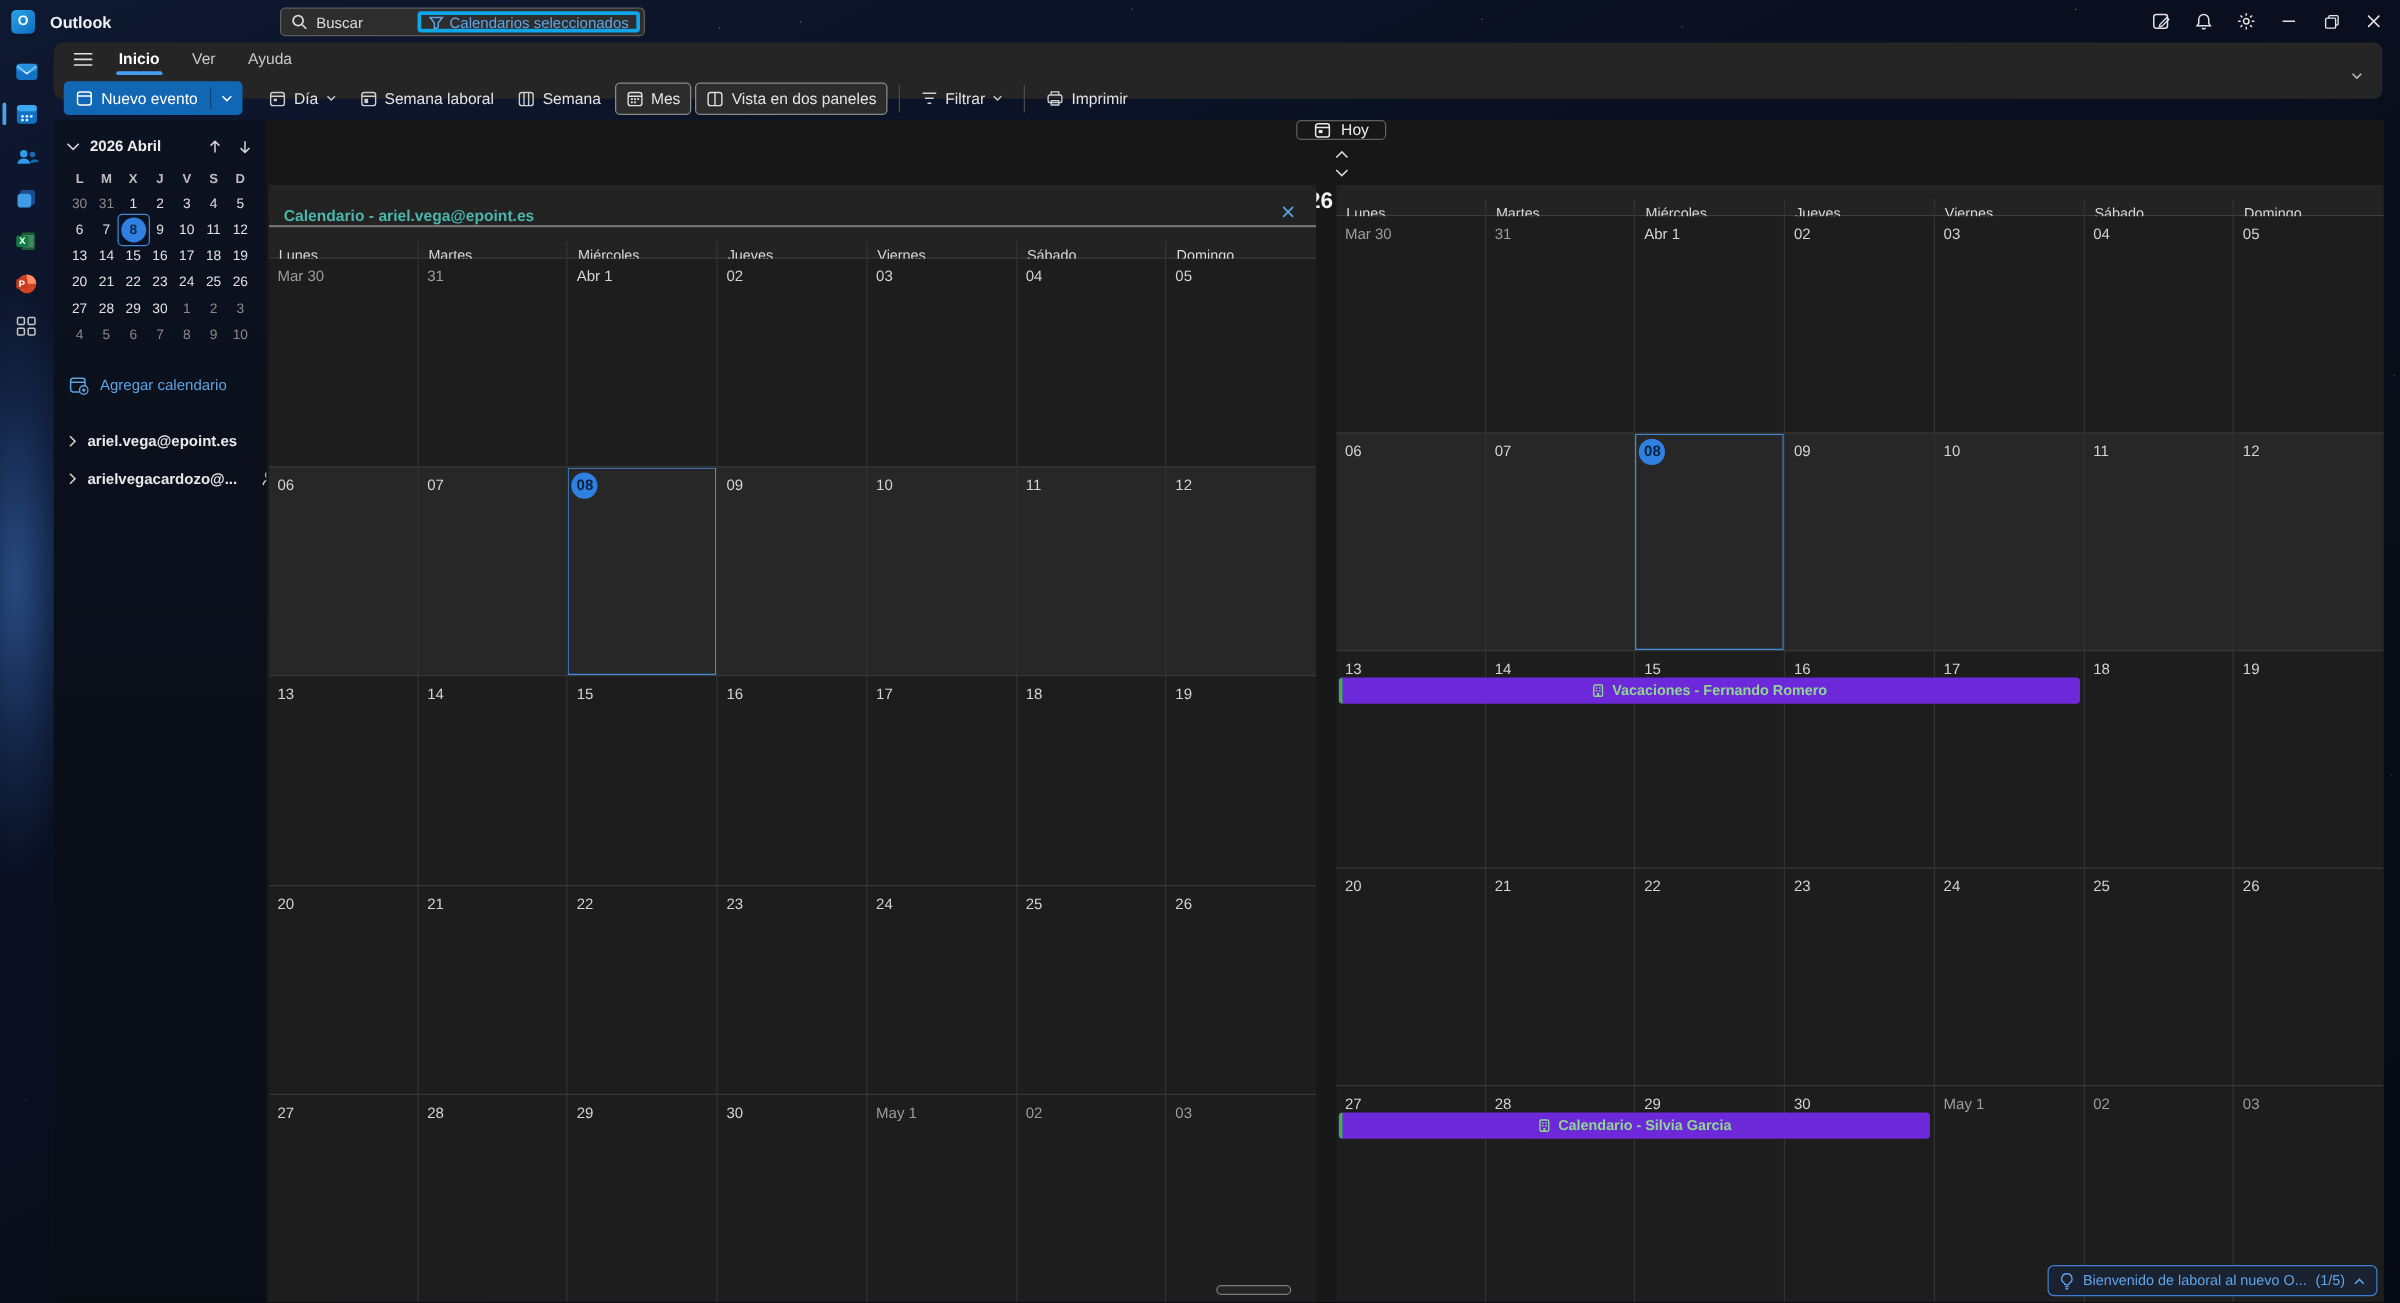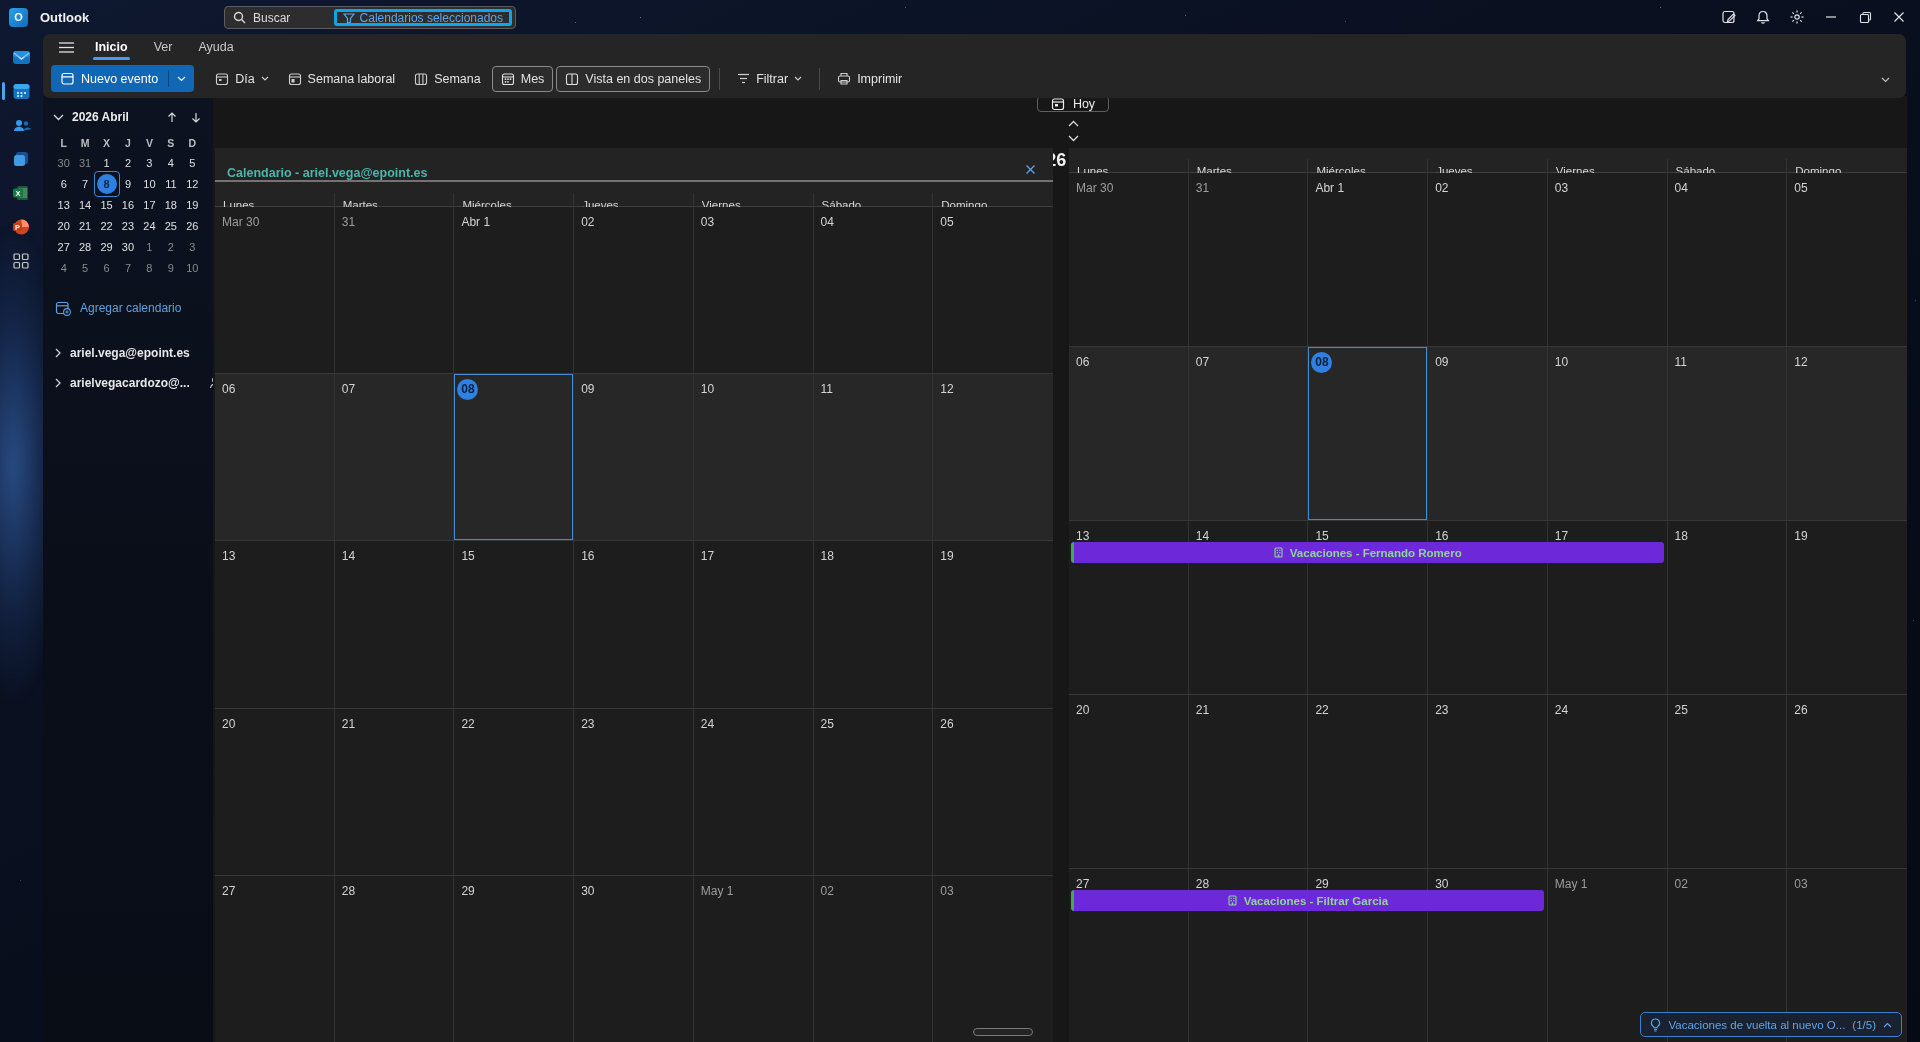--- a/index.html
+++ b/index.html
@@ -30,21 +30,21 @@
     border:3px solid #0ea5e9;color:#5ea6ec;font-size:12px;white-space:nowrap;}
   .win-icons{position:absolute;right:4px;top:0;height:34px;display:flex;align-items:center;}
   .win-icon{width:34px;height:34px;display:flex;align-items:center;justify-content:center;color:#e2e2e2;}
 
   
   .rail{position:absolute;left:0;top:34px;width:42px;bottom:0;z-index:4;display:flex;flex-direction:column;align-items:center;padding-top:6px;}
   .rail-item{position:relative;width:42px;height:34px;display:flex;align-items:center;justify-content:center;}
   .rail-item.active::before{content:"";position:absolute;left:2px;top:8px;width:3px;height:18px;border-radius:2px;background:#4da3e8;}
 
   
-  .ribbon{position:absolute;left:43px;top:34px;width:1863px;height:64px;background:#252525;border-radius:7px;z-index:3;}
+  .ribbon{position:absolute;left:43px;top:34px;width:1863px;height:45px;background:#252525;border-radius:7px;z-index:3;}
   .tabs-row{height:27px;display:flex;align-items:center;padding-left:8px;gap:2px;}
   .burger{width:30px;height:22px;display:flex;align-items:center;justify-content:center;}
   .tab{position:relative;padding:4px 12px 6px;font-size:12.5px;color:#c9c9c9;}
   .tab.active{color:#fff;font-weight:700;}
   .tab.active::after{content:"";position:absolute;left:10px;right:10px;bottom:0;height:3px;border-radius:2px;background:#479ef5;}
   .btns-row{height:35px;display:flex;align-items:center;padding:0 8px;gap:3px;}
   .rbtn{display:flex;align-items:center;gap:6px;height:26px;padding:0 8px;border-radius:4px;font-size:12.5px;color:#e3e3e3;white-space:nowrap;}
   .rbtn.outlined{border:1px solid #8a8a8a;background:#2c2c2c;}
   .newevent{display:flex;align-items:center;height:27px;margin-right:10px;border-radius:4px;background:#1267b4;color:#fff;overflow:hidden;}
   .newevent .ne-main{display:flex;align-items:center;gap:7px;padding:0 10px;font-size:12.5px;font-weight:400;}
@@ -656,38 +656,38 @@
                     <rect x="2" y="1" width="7" height="9" rx="1" fill="none" stroke="#8fd694" stroke-width="1.1"></rect>
                     <g fill="#8fd694">
                       <rect x="3.6" y="2.8" width="1.2" height="1.2"></rect>
                       <rect x="6.2" y="2.8" width="1.2" height="1.2"></rect>
                       <rect x="3.6" y="5" width="1.2" height="1.2"></rect>
                       <rect x="6.2" y="5" width="1.2" height="1.2"></rect>
                       <rect x="4.7" y="7.4" width="1.6" height="2.6"></rect>
                     </g>
                   </svg>
                 </div>
-                <div class="">Vacaciones - Filtrar Garcia</div>
+                <div class="">Calendario - Silvia Garcia</div>
               </div>
             </div>
           </div>
       </section>
     </div>
 
     <div class="hscroll"></div>
 
     <div class="callout">
       <span>
           <svg width="11" height="14" viewBox="0 0 11 14">
             <path d="M5.5 1a4 4 0 0 1 2.2 7.4c-.5.35-.7.8-.7 1.3H4c0-.5-.2-.95-.7-1.3A4 4 0 0 1 5.5 1z" fill="none" stroke="#5fa4e8" stroke-width="1.1"></path>
             <line x1="4" y1="11.3" x2="7" y2="11.3" stroke="#5fa4e8" stroke-width="1.1"></line>
             <line x1="4.4" y1="13" x2="6.6" y2="13" stroke="#5fa4e8" stroke-width="1.1"></line>
           </svg>
         </span>
-      <span>Vacaciones de vuelta al nuevo O...</span>
+      <span>Bienvenido de laboral al nuevo O...</span>
       <span>(1/5)</span>
       <span>
           <svg width="9" height="6" viewBox="0 0 9 6">
             <polyline points="1,5 4.5,1.5 8,5" fill="none" stroke="#5fa4e8" stroke-width="1.2"></polyline>
           </svg>
         </span>
     </div>
   </div>
 </div>
 

